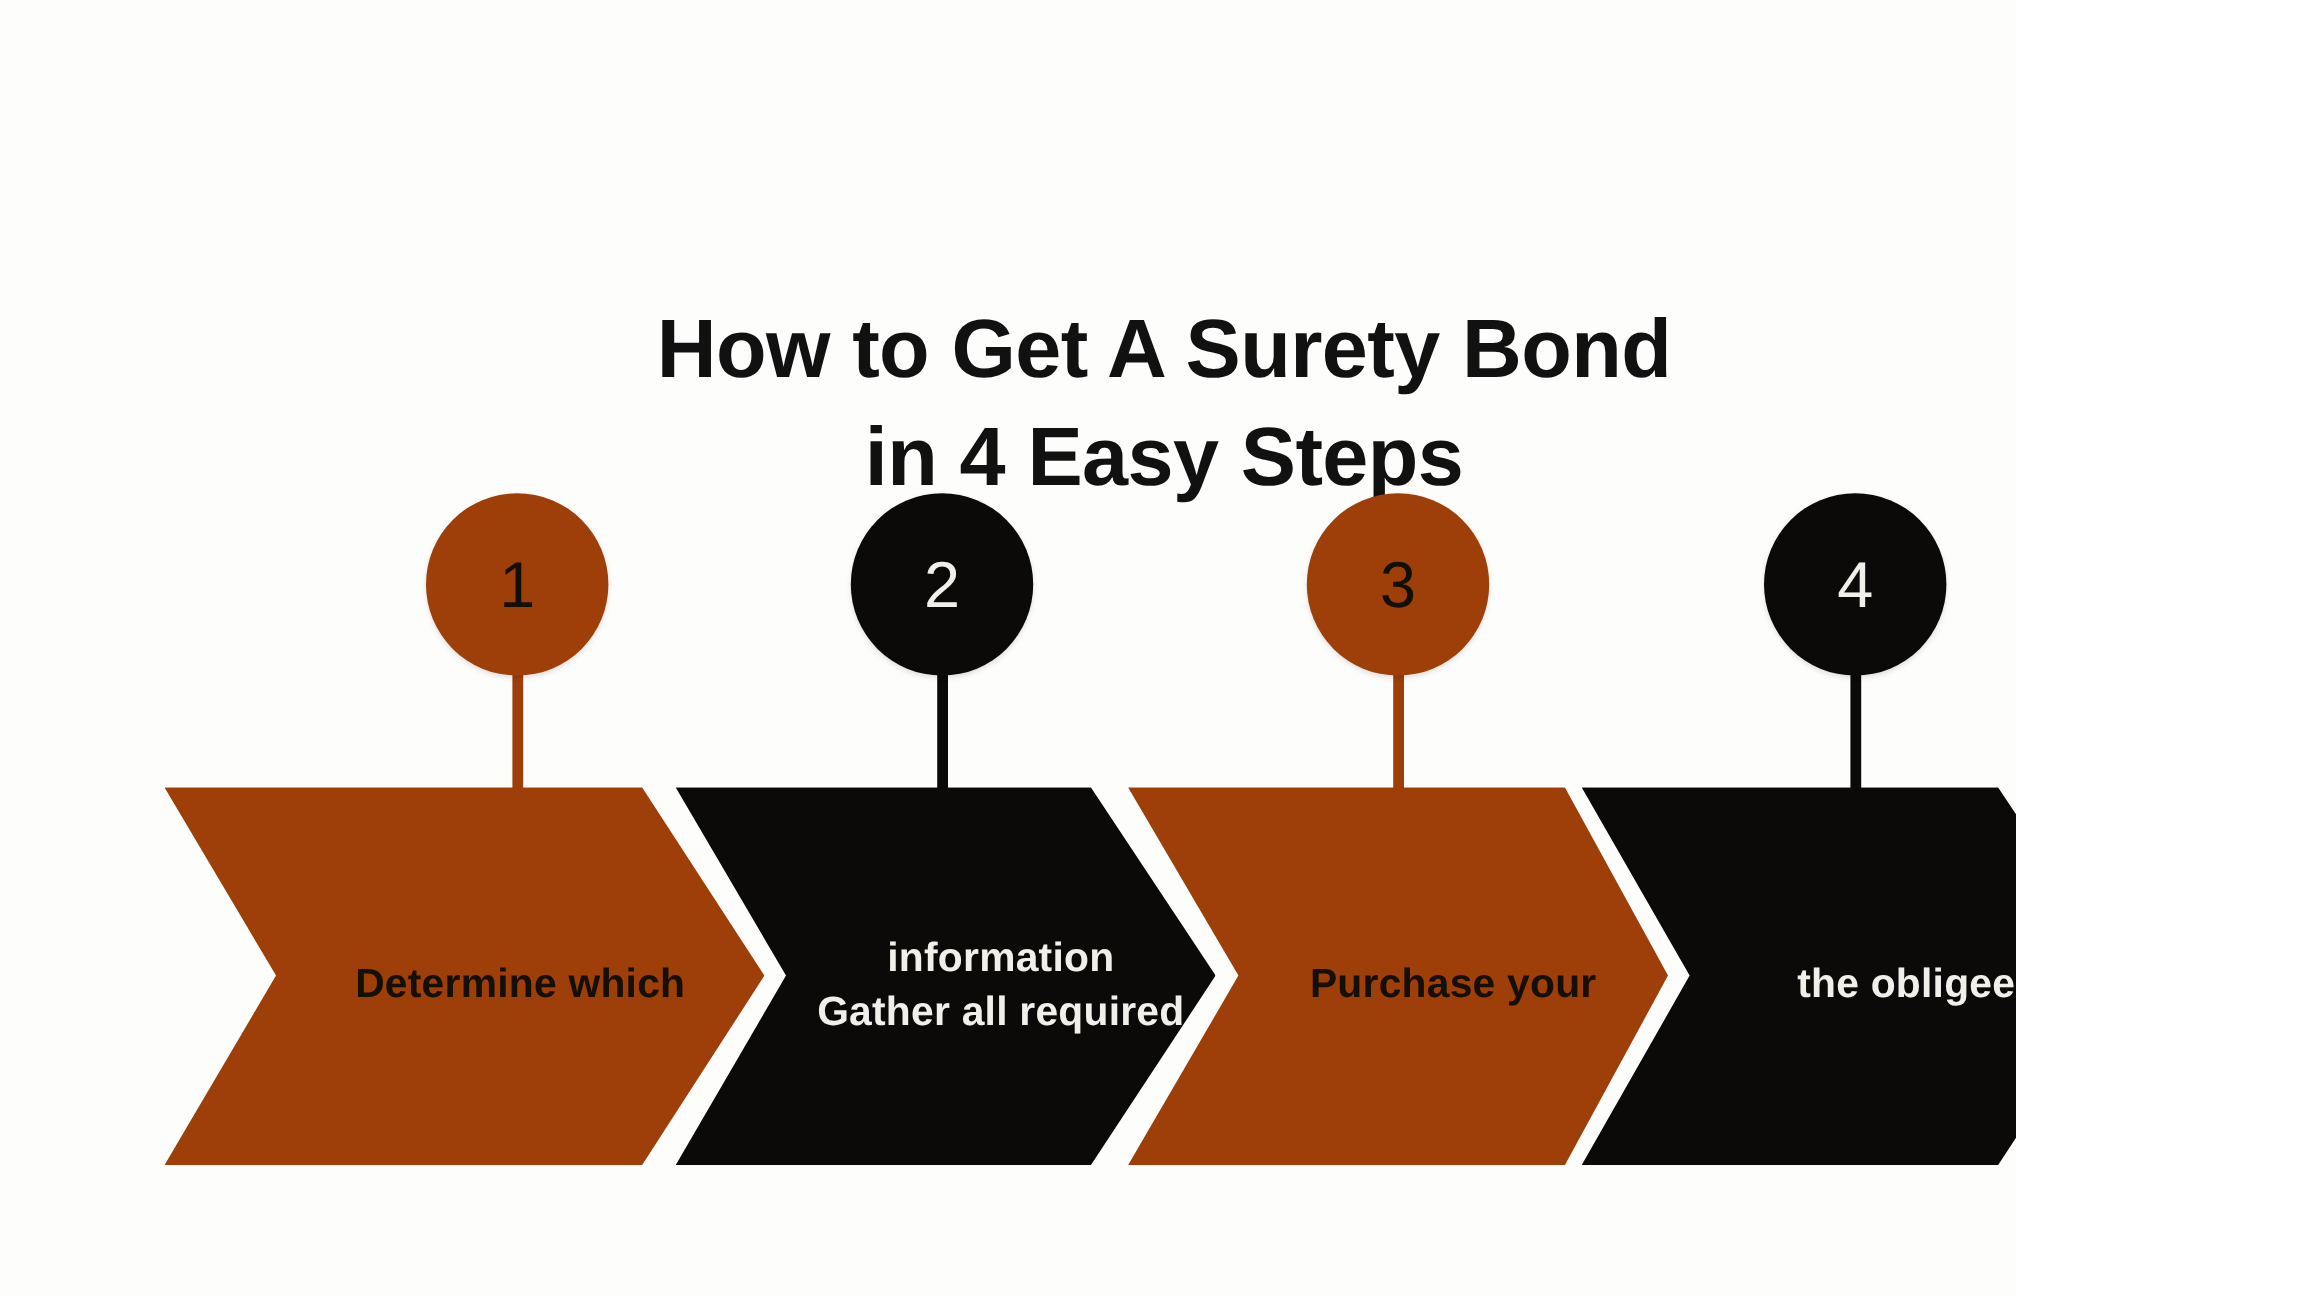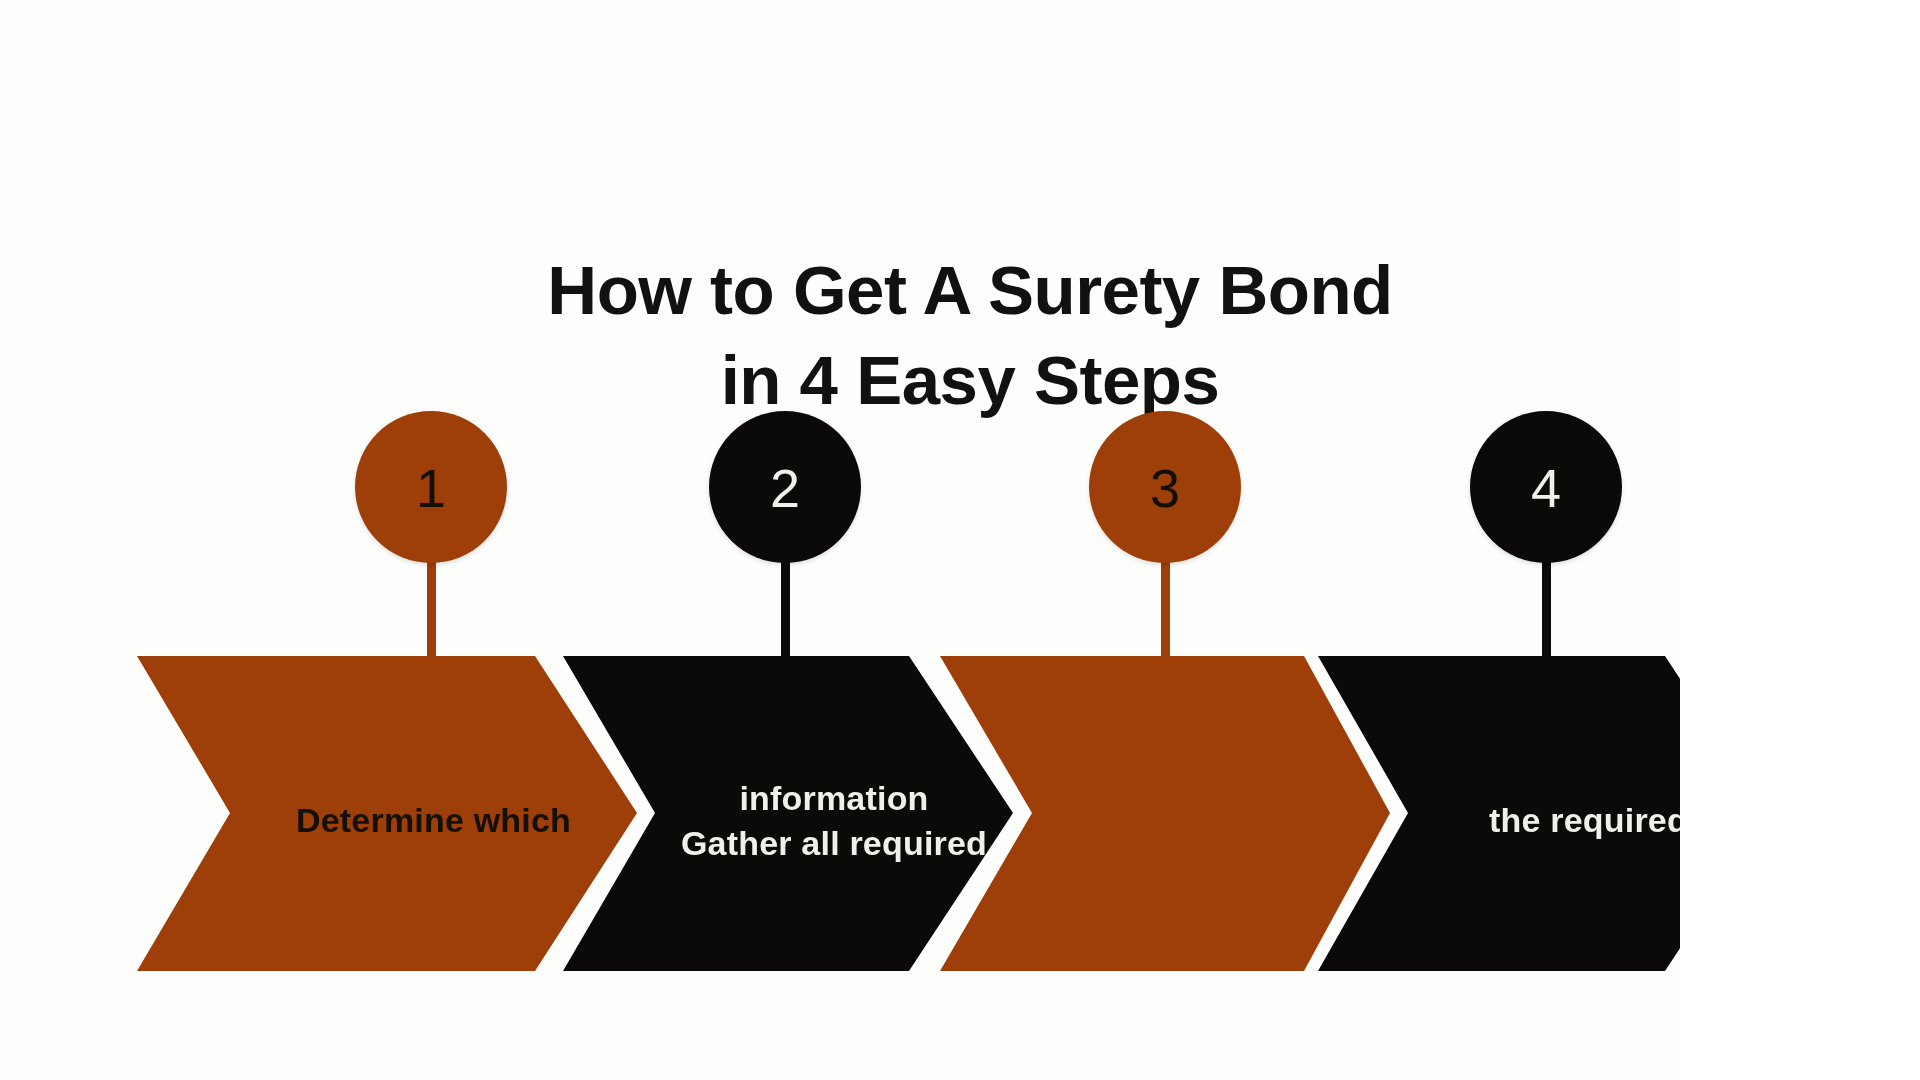--- a/index.html
+++ b/index.html
@@ -116,29 +116,30 @@
     </div>
   </div>
 
   <div class="step s3">
     <div class="stem stem--orange"></div>
     <div class="circle circle--orange">
       <span class="num">3</span>
     </div>
     <div class="chev chev--orange">
       <div class="chev-label">
+        <span class="line">Purchase your</span>
       </div>
     </div>
   </div>
 
   <div class="step s4">
     <div class="stem stem--black"></div>
     <div class="circle circle--black">
       <span class="num">4</span>
     </div>
     <div class="chev chev--black">
       <div class="chev-label">
-        <span class="line">the required</span>
+        <span class="line">the obligee</span>
       </div>
     </div>
   </div>
 
 </div>
 
 </body></html>

